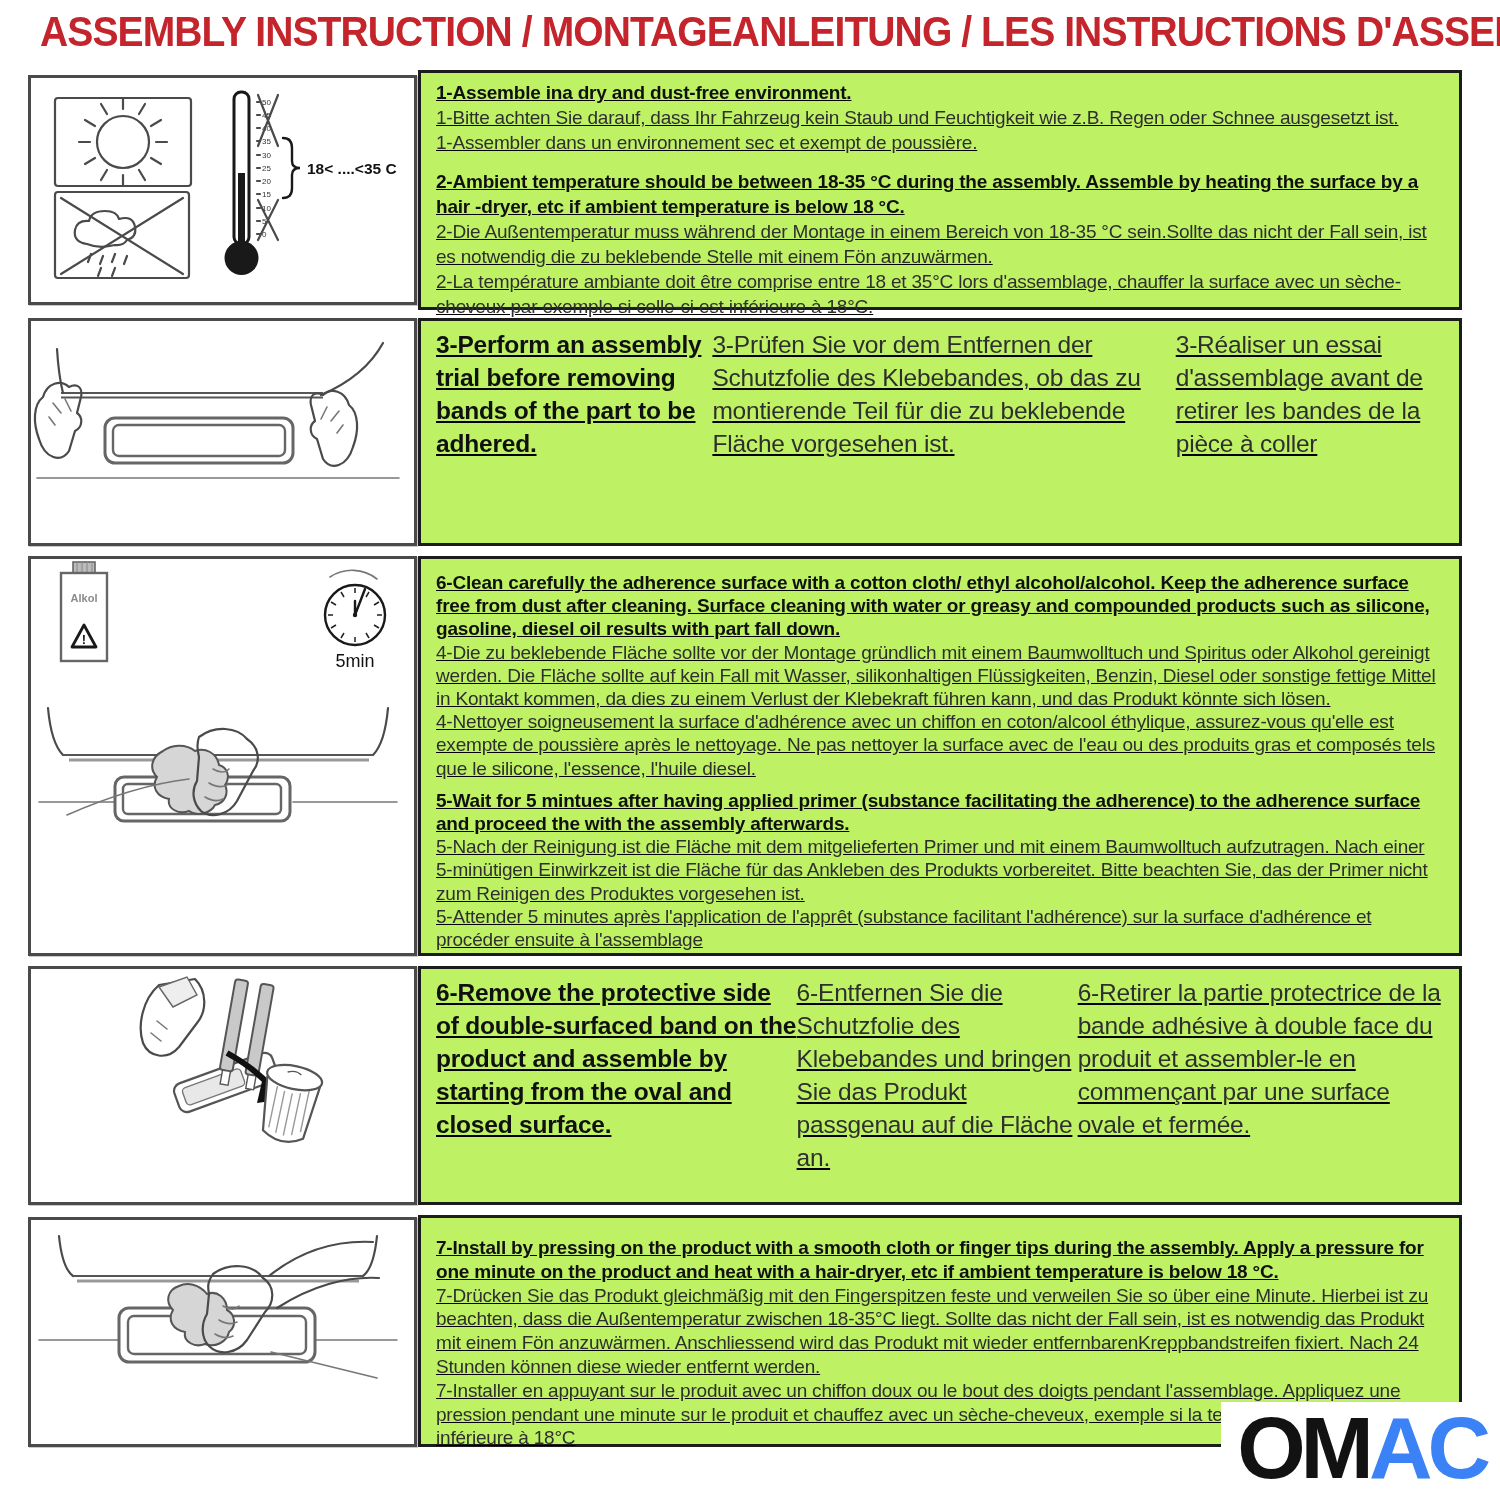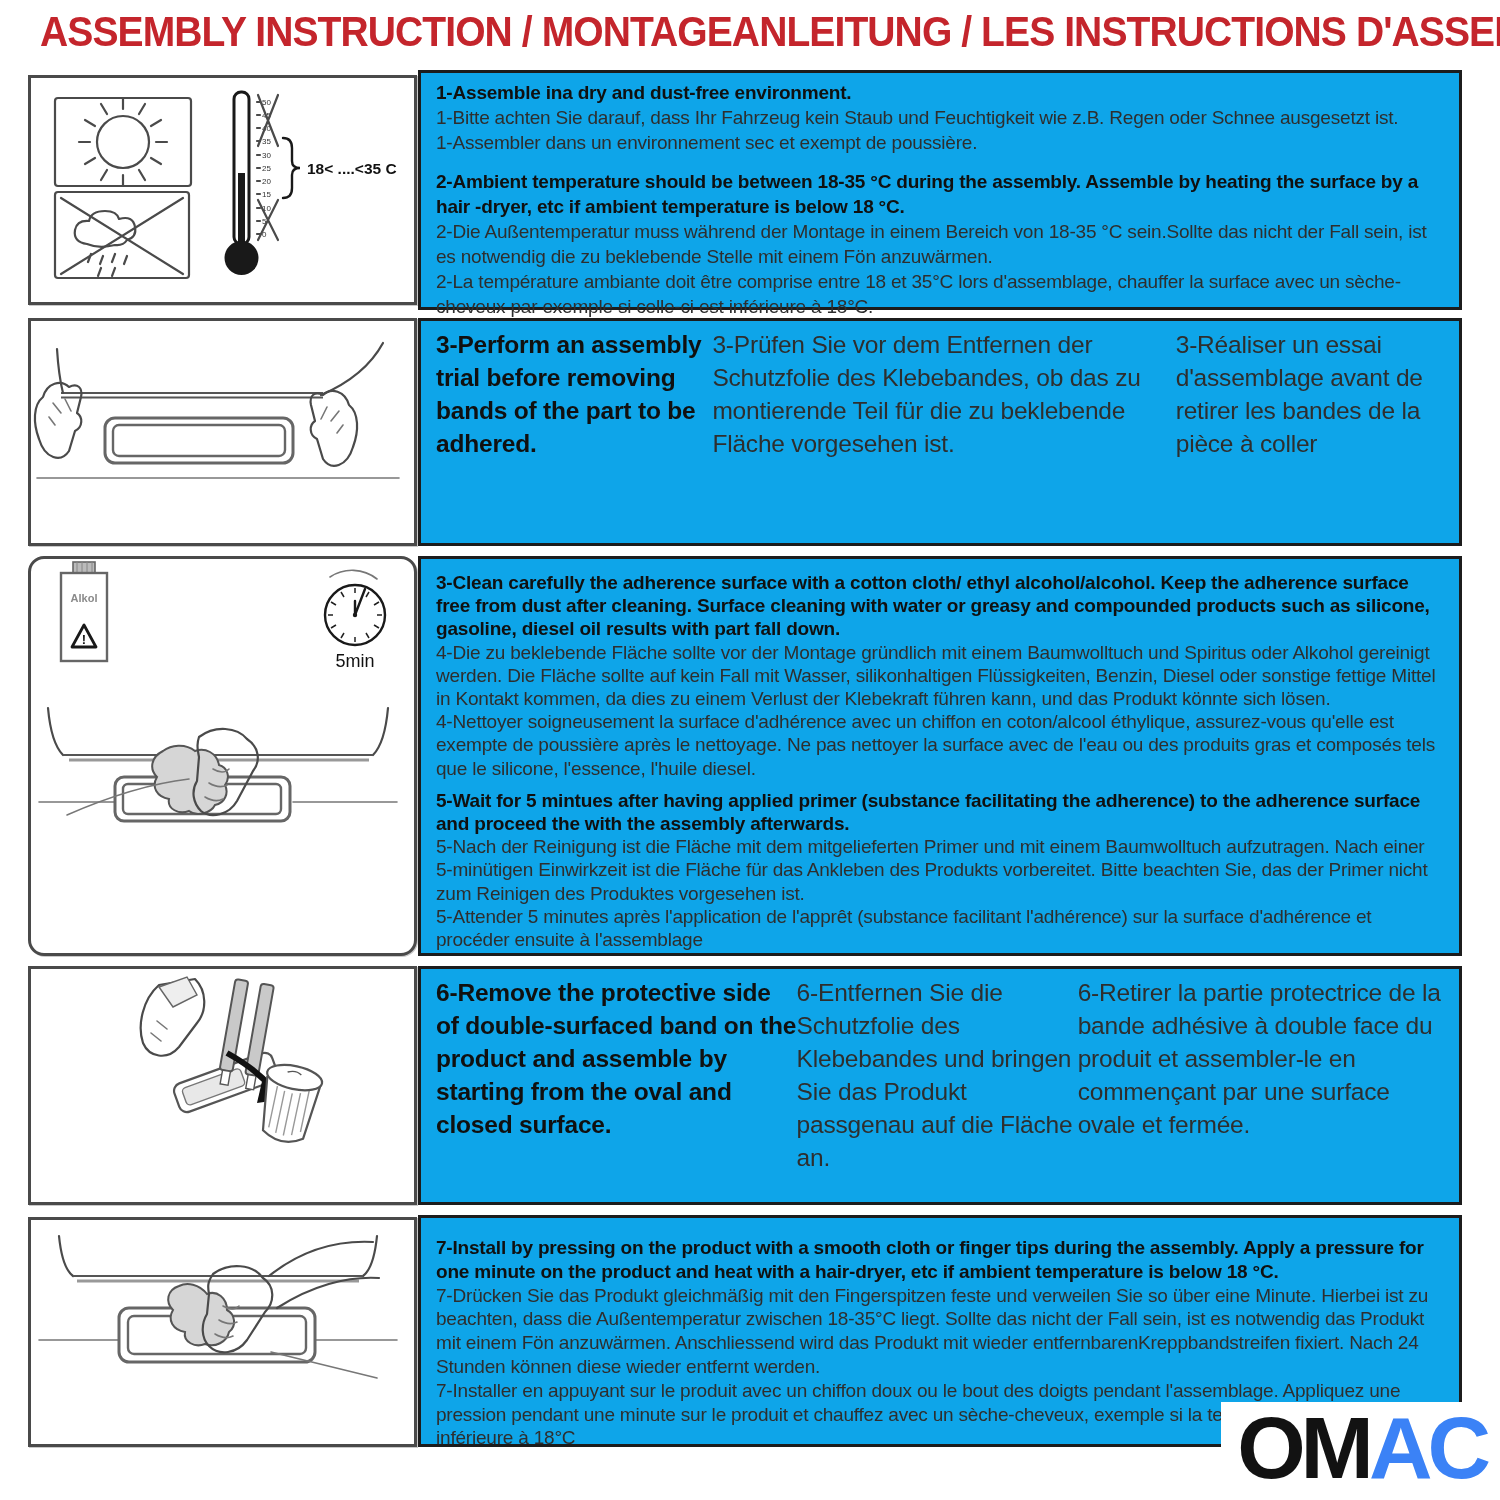--- a/index.html
+++ b/index.html
@@ -11,21 +11,21 @@
     position:absolute;left:40px;top:8px;white-space:nowrap;
     font-size:42px;font-weight:bold;color:#c4252c;letter-spacing:-1px;
     transform:scaleX(.93);transform-origin:0 50%;
   }
   .box-left{
     position:absolute;left:28px;width:389px;box-sizing:border-box;
     border:3px solid #4a4a4a;background:#fff;box-shadow:1px 1px 0 #c9c9c9;
   }
   .box-right{
     position:absolute;left:418px;width:1044px;box-sizing:border-box;
-    border:3px solid #1c1c1c;background:#0ea5e9;padding:7px 15px;
+    border:3px solid #1c1c1c;background:#bef264;padding:7px 15px;text-decoration:underline;
   }
   .center{display:flex;justify-content:center;}
   .p{margin:0;color:#2e2e2e;letter-spacing:-0.2px;}
   .sm{font-size:19px;line-height:25px;}
   .sm3{font-size:19px;line-height:23.2px;}
   .sm5{font-size:19px;line-height:23.8px;}
   .lg{font-size:24.5px;line-height:33px;}
   .b{font-weight:bold;color:#101010;}
   .gap{height:14px;} .gap3{height:9px;}
   svg{display:block;}
@@ -138,21 +138,21 @@
     </g>
   </svg>
 </div>
 
 <div class="box-right center" style="top:318px;height:228px;">
   <p class="p lg b">3-Perform an assembly trial before removing bands of the part to be adhered.</p>
   <p class="p lg">3-Prüfen Sie vor dem Entfernen der Schutzfolie des Klebebandes, ob das zu montierende Teil für die zu beklebende Fläche vorgesehen ist.</p>
   <p class="p lg">3-Réaliser un essai d'assemblage avant de retirer les bandes de la pièce à coller</p>
 </div>
 
-<div class="box-left" style="top:556px;height:400px;border-radius:16px;">
+<div class="box-left" style="top:556px;height:400px;">
   <svg width="374" height="394" viewBox="0 0 374 394">
     <g>
       <rect x="42" y="3" width="22" height="11" fill="#bbb" stroke="#666" stroke-width="1.6"></rect>
       <path d="M46,3 v11 M51,3 v11 M56,3 v11 M61,3 v11" stroke="#888" stroke-width="1"></path>
       <rect x="30" y="14" width="46" height="88" fill="#fff" stroke="#666" stroke-width="2.4"></rect>
       <text x="53" y="43" font-size="11" font-weight="bold" fill="#8a8a8a" text-anchor="middle">Alkol</text>
       <path d="M41,88 L65,88 L53,66 Z" fill="none" stroke="#191919" stroke-width="2.8" stroke-linejoin="round"></path>
       <text x="53" y="85" font-size="13" font-weight="bold" fill="#191919" text-anchor="middle">!</text>
     </g>
     <g>
@@ -179,21 +179,21 @@
     </g>
     <g>
       <path d="M168,178 C184,166 206,168 216,180 C228,188 230,202 222,212 L206,242 C198,256 180,260 170,252 C162,244 160,232 166,222 L168,198 C166,188 166,184 168,178 Z" fill="#fff" class="ln"></path>
       <path d="M178,224 q10,6 18,2 M174,238 q10,6 18,2 M182,210 q10,6 16,0" class="thin"></path>
       <path d="M36,256 C86,234 124,224 158,220" class="thin"></path>
     </g>
   </svg>
 </div>
 
 <div class="box-right" style="top:556px;height:400px;padding-top:12px;">
-  <p class="p sm3 b">3-Clean carefully the adherence surface with a cotton cloth/ ethyl alcohol/alcohol. Keep the adherence surface free from dust after cleaning. Surface cleaning with water or greasy and compounded products such as silicone, gasoline, diesel oil results with part fall down.</p>
+  <p class="p sm3 b">6-Clean carefully the adherence surface with a cotton cloth/ ethyl alcohol/alcohol. Keep the adherence surface free from dust after cleaning. Surface cleaning with water or greasy and compounded products such as silicone, gasoline, diesel oil results with part fall down.</p>
   <p class="p sm3">4-Die zu beklebende Fläche sollte vor der Montage gründlich mit einem Baumwolltuch und Spiritus oder Alkohol gereinigt werden. Die Fläche sollte auf kein Fall mit Wasser, silikonhaltigen Flüssigkeiten, Benzin, Diesel oder sonstige fettige Mittel in Kontakt kommen, da dies zu einem Verlust der Klebekraft führen kann, und das Produkt könnte sich lösen.</p>
   <p class="p sm3">4-Nettoyer soigneusement la surface d'adhérence avec un chiffon en coton/alcool éthylique, assurez-vous qu'elle est exempte de poussière après le nettoyage. Ne pas nettoyer la surface avec de l'eau ou des produits gras et composés tels que le silicone, l'essence, l'huile diesel.</p>
   <div class="gap3"></div>
   <p class="p sm3 b">5-Wait for 5 mintues after having applied primer (substance facilitating the adherence) to the adherence surface and proceed the with the assembly afterwards.</p>
   <p class="p sm3">5-Nach der Reinigung ist die Fläche mit dem mitgelieferten Primer und mit einem Baumwolltuch aufzutragen. Nach einer 5-minütigen Einwirkzeit ist die Fläche für das Ankleben des Produkts vorbereitet. Bitte beachten Sie, das der Primer nicht zum Reinigen des Produktes vorgesehen ist.</p>
   <p class="p sm3">5-Attender 5 minutes après l'application de l'apprêt (substance facilitant l'adhérence) sur la surface d'adhérence et procéder ensuite à l'assemblage</p>
 </div>
 
 <div class="box-left" style="top:966px;height:239px;">
   <svg width="374" height="233" viewBox="0 0 374 233">

